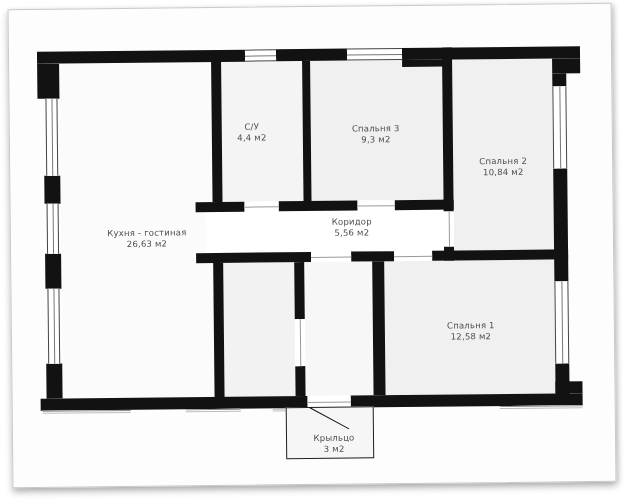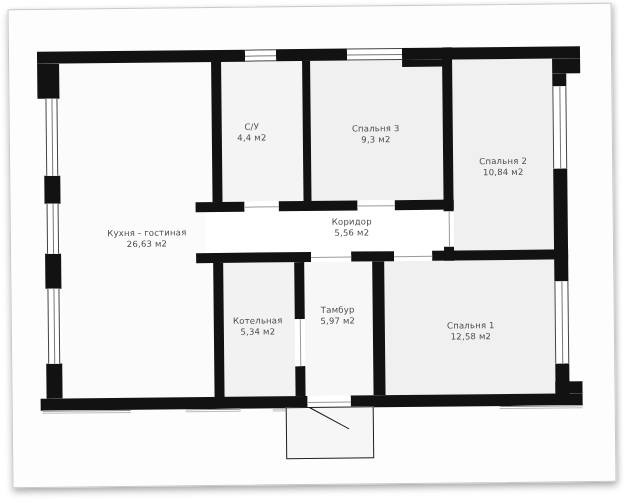--- a/index.html
+++ b/index.html
@@ -129,28 +129,24 @@
         <div>9,3 м2</div>
       </div>
       <div class="lbl" style="left:443px; top:157px; width:120px;">
         <div>Спальня 2</div>
         <div>10,84 м2</div>
       </div>
       <div class="lbl" style="left:291px; top:216px; width:120px;">
         <div>Коридор</div>
         <div>5,56 м2</div>
       </div>
-      <div class="lbl" style="left:216px; top:314px; width:80px;">
-        <div>Котельная</div>
-        <div>5,34 м2</div>
-      </div>
-      <div class="lbl" style="left:296px; top:304px; width:80px;">
-        <div>Тамбур</div>
-        <div>5,97 м2</div>
-      </div>
       <div class="lbl" style="left:409px; top:321px; width:120px;">
         <div>Спальня 1</div>
         <div>12,58 м2</div>
+      </div>
+      <div class="lbl" style="left:291px; top:432px; width:80px;">
+        <div>Крыльцо</div>
+        <div>3 м2</div>
       </div>
 
     </div>
   </div>
 </div>
 
 </body></html>

